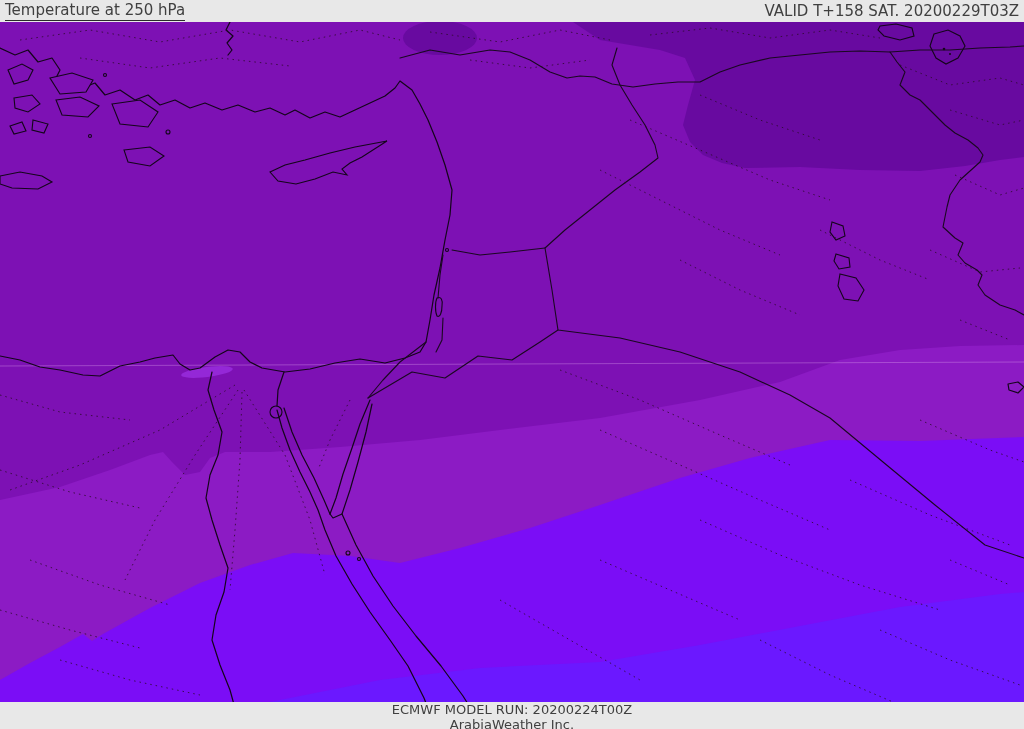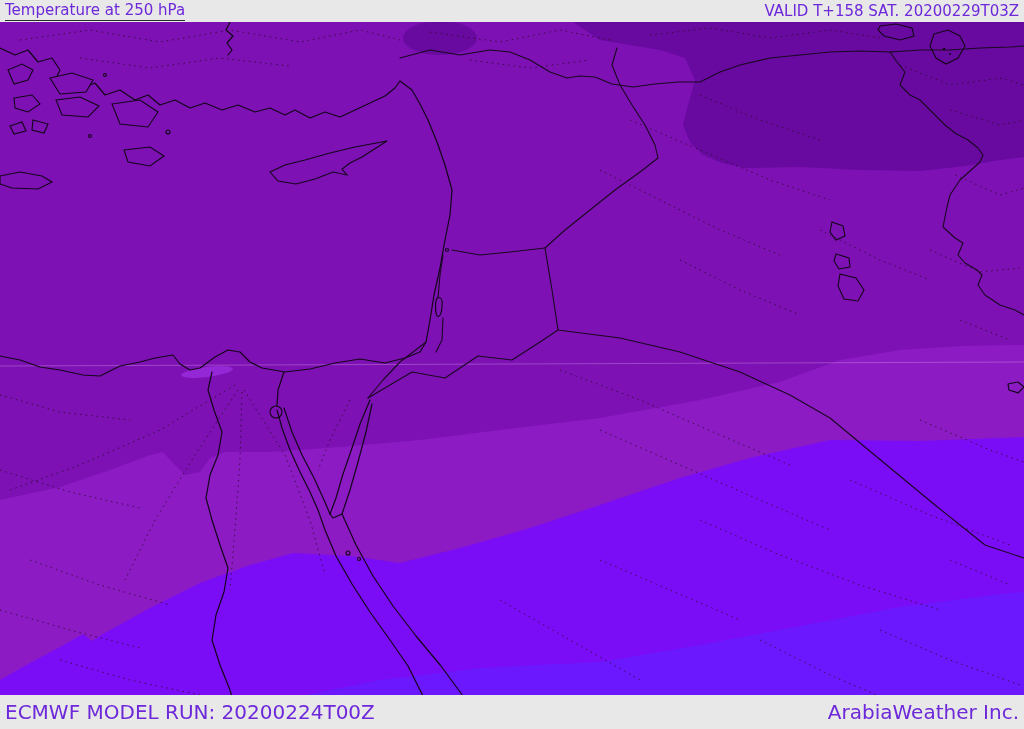--- a/index.html
+++ b/index.html
@@ -1,22 +1,22 @@
 <!DOCTYPE html>
 <html><head>
 <meta charset="utf-8">
 <style>
   html,body{margin:0;padding:0;background:#555;}
   .stage{position:relative;width:1024px;height:729px;overflow:hidden;
          font-family:"DejaVu Sans","Liberation Sans",sans-serif;background:#7D11B4;}
-  .bar{position:absolute;left:0;width:1024px;background:#e8e8e8;color:#6d28d9;
+  .bar{position:absolute;left:0;width:1024px;background:#e8e8e8;color:#404040;
        display:flex;justify-content:space-between;align-items:center;
        box-sizing:border-box;padding:0 5px;z-index:5;}
   .bar.top{top:0;height:22px;font-size:15px;}
-  .bar.bottom{bottom:0;height:34px;font-size:20px;}
+  .bar.bottom{bottom:0;height:27px;font-size:13px;flex-direction:column;}
   .title-left{border-bottom:1px solid #2a2a2a;padding-bottom:1px;}
   svg.map{position:absolute;top:0;left:0;z-index:1;}
   .coast{fill:none;stroke:#14051a;stroke-width:1.2;stroke-linejoin:round;stroke-linecap:round;}
   .border{fill:none;stroke:#1a0820;stroke-width:1.1;stroke-linejoin:round;stroke-linecap:round;}
   .dot{fill:none;stroke:#2a0a28;stroke-width:1;stroke-dasharray:1.5 4;opacity:.8;}
   .isle{stroke:#14051a;stroke-width:1.1;}
   .lake{fill:none;stroke:#14051a;stroke-width:1.1;}
   .contour{fill:none;stroke:#e2a8f2;stroke-width:1;opacity:.35;}
 </style>
 </head>

